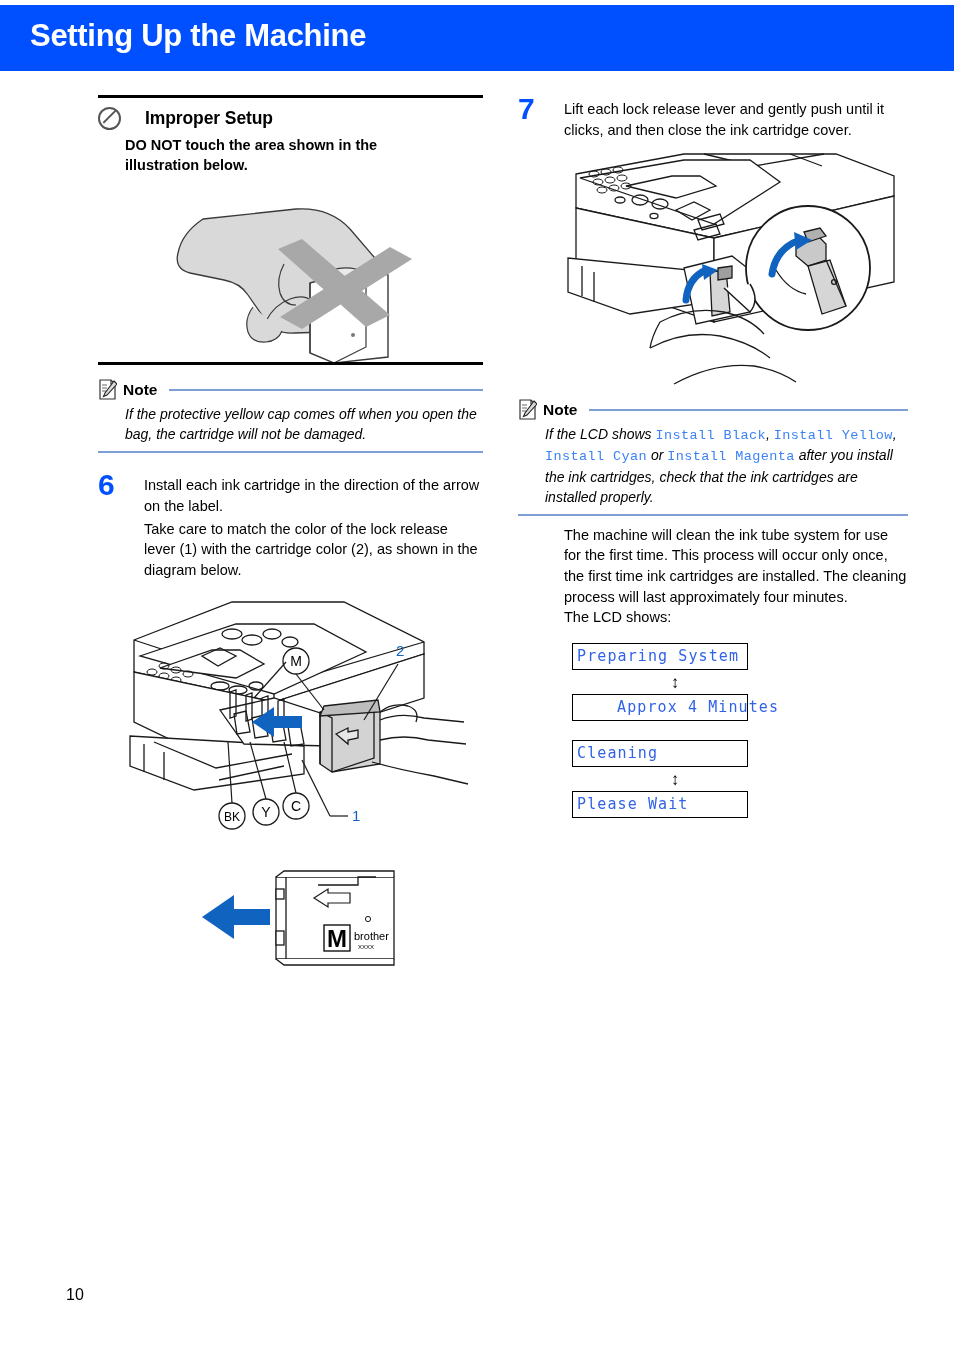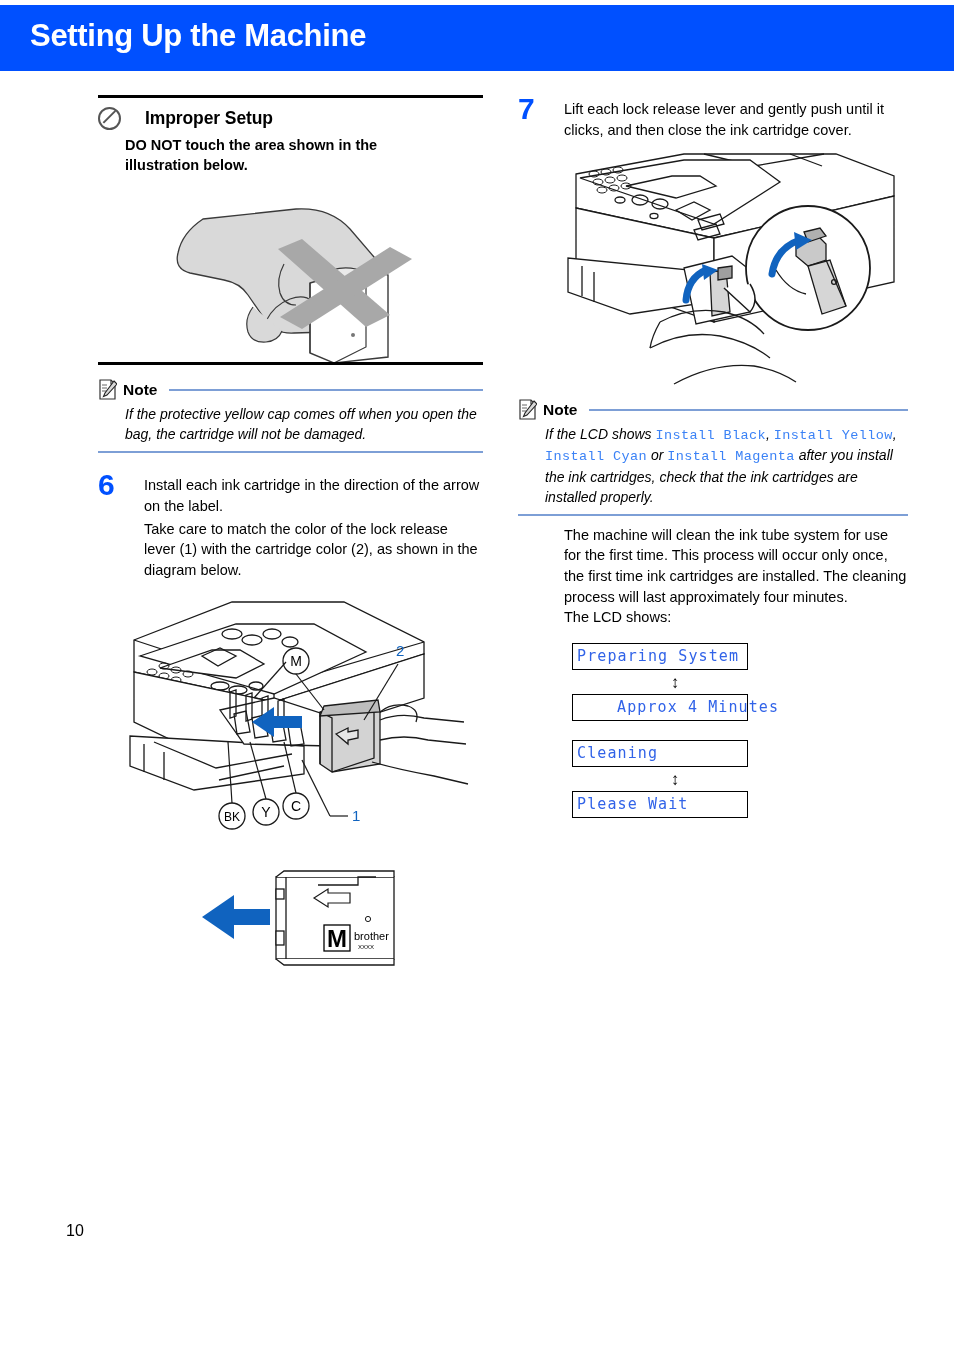--- a/index.html
+++ b/index.html
@@ -166,21 +166,21 @@
   }
   .lcd-gap { height: 19px; }
 
   
   .illus { position: relative; }
   .illus svg { display: block; }
 
   
   #page-number {
     position: absolute;
-    left: 66px; top: 1222px;
+    left: 66px; top: 1286px;
     font-size: 16px;
   }
 </style>
 </head>
 <body>
 
 <div id="header-bar" style="background: rgb(0, 80, 255);">
   <div id="header-title">Setting Up the Machine</div>
 </div>
 

